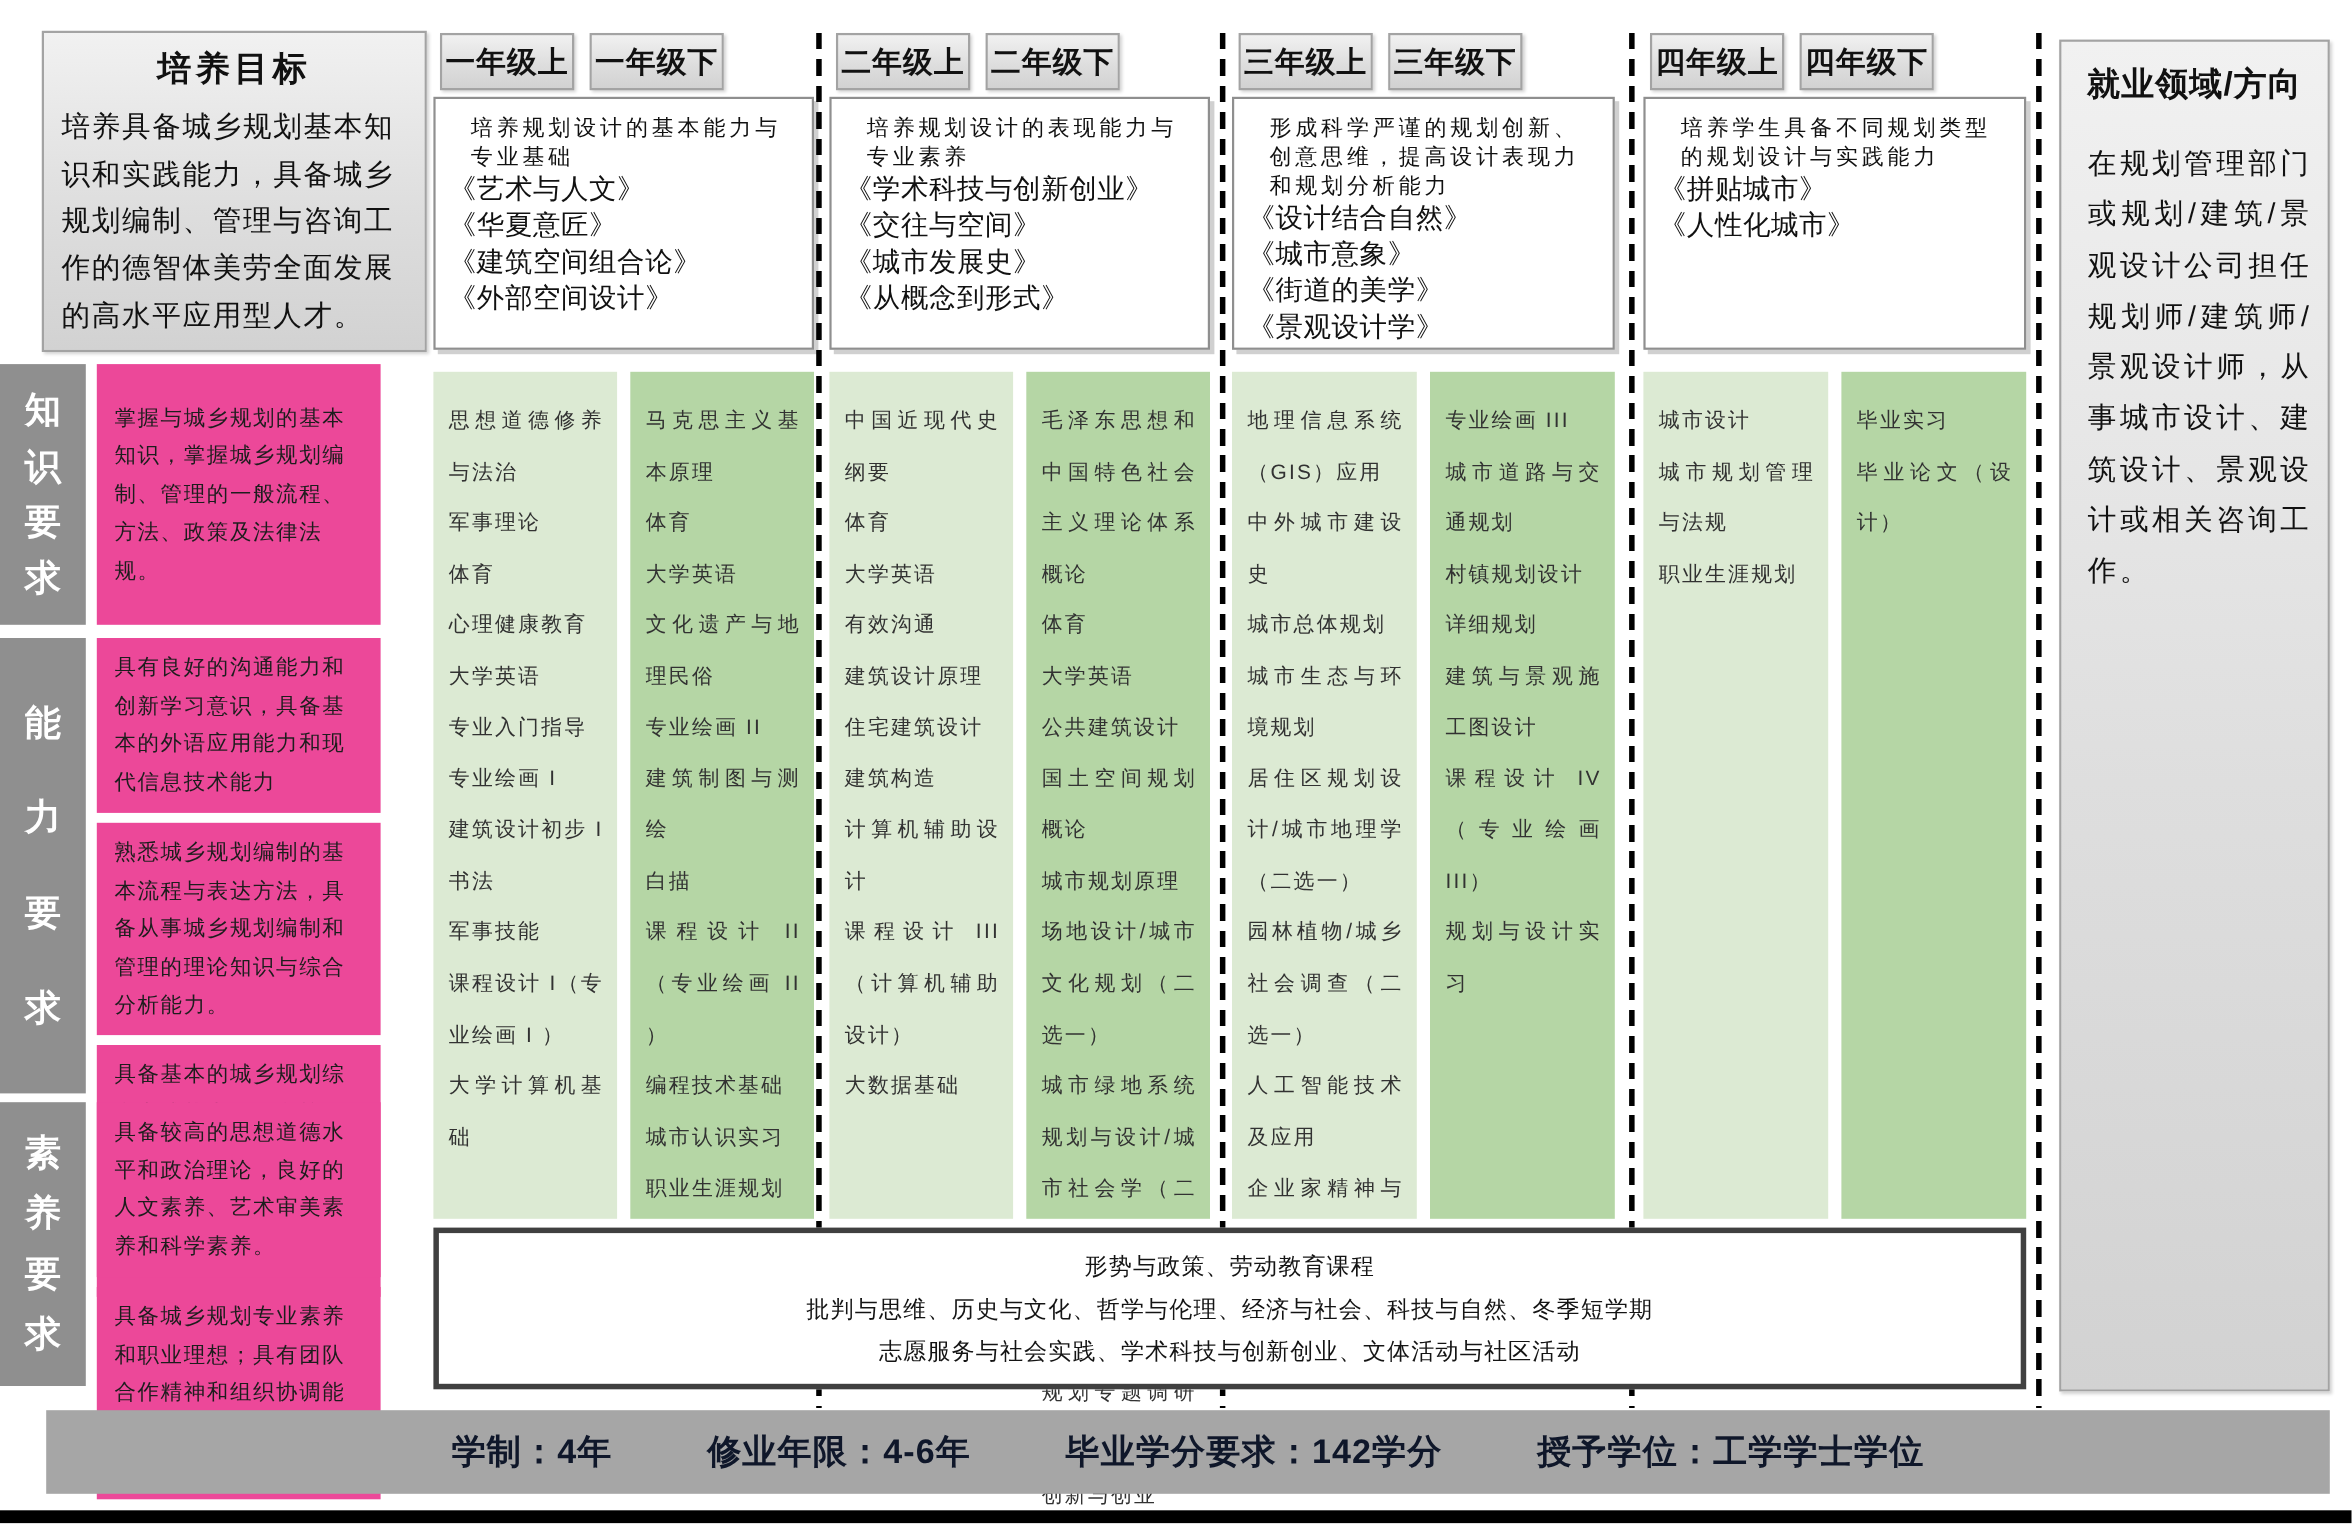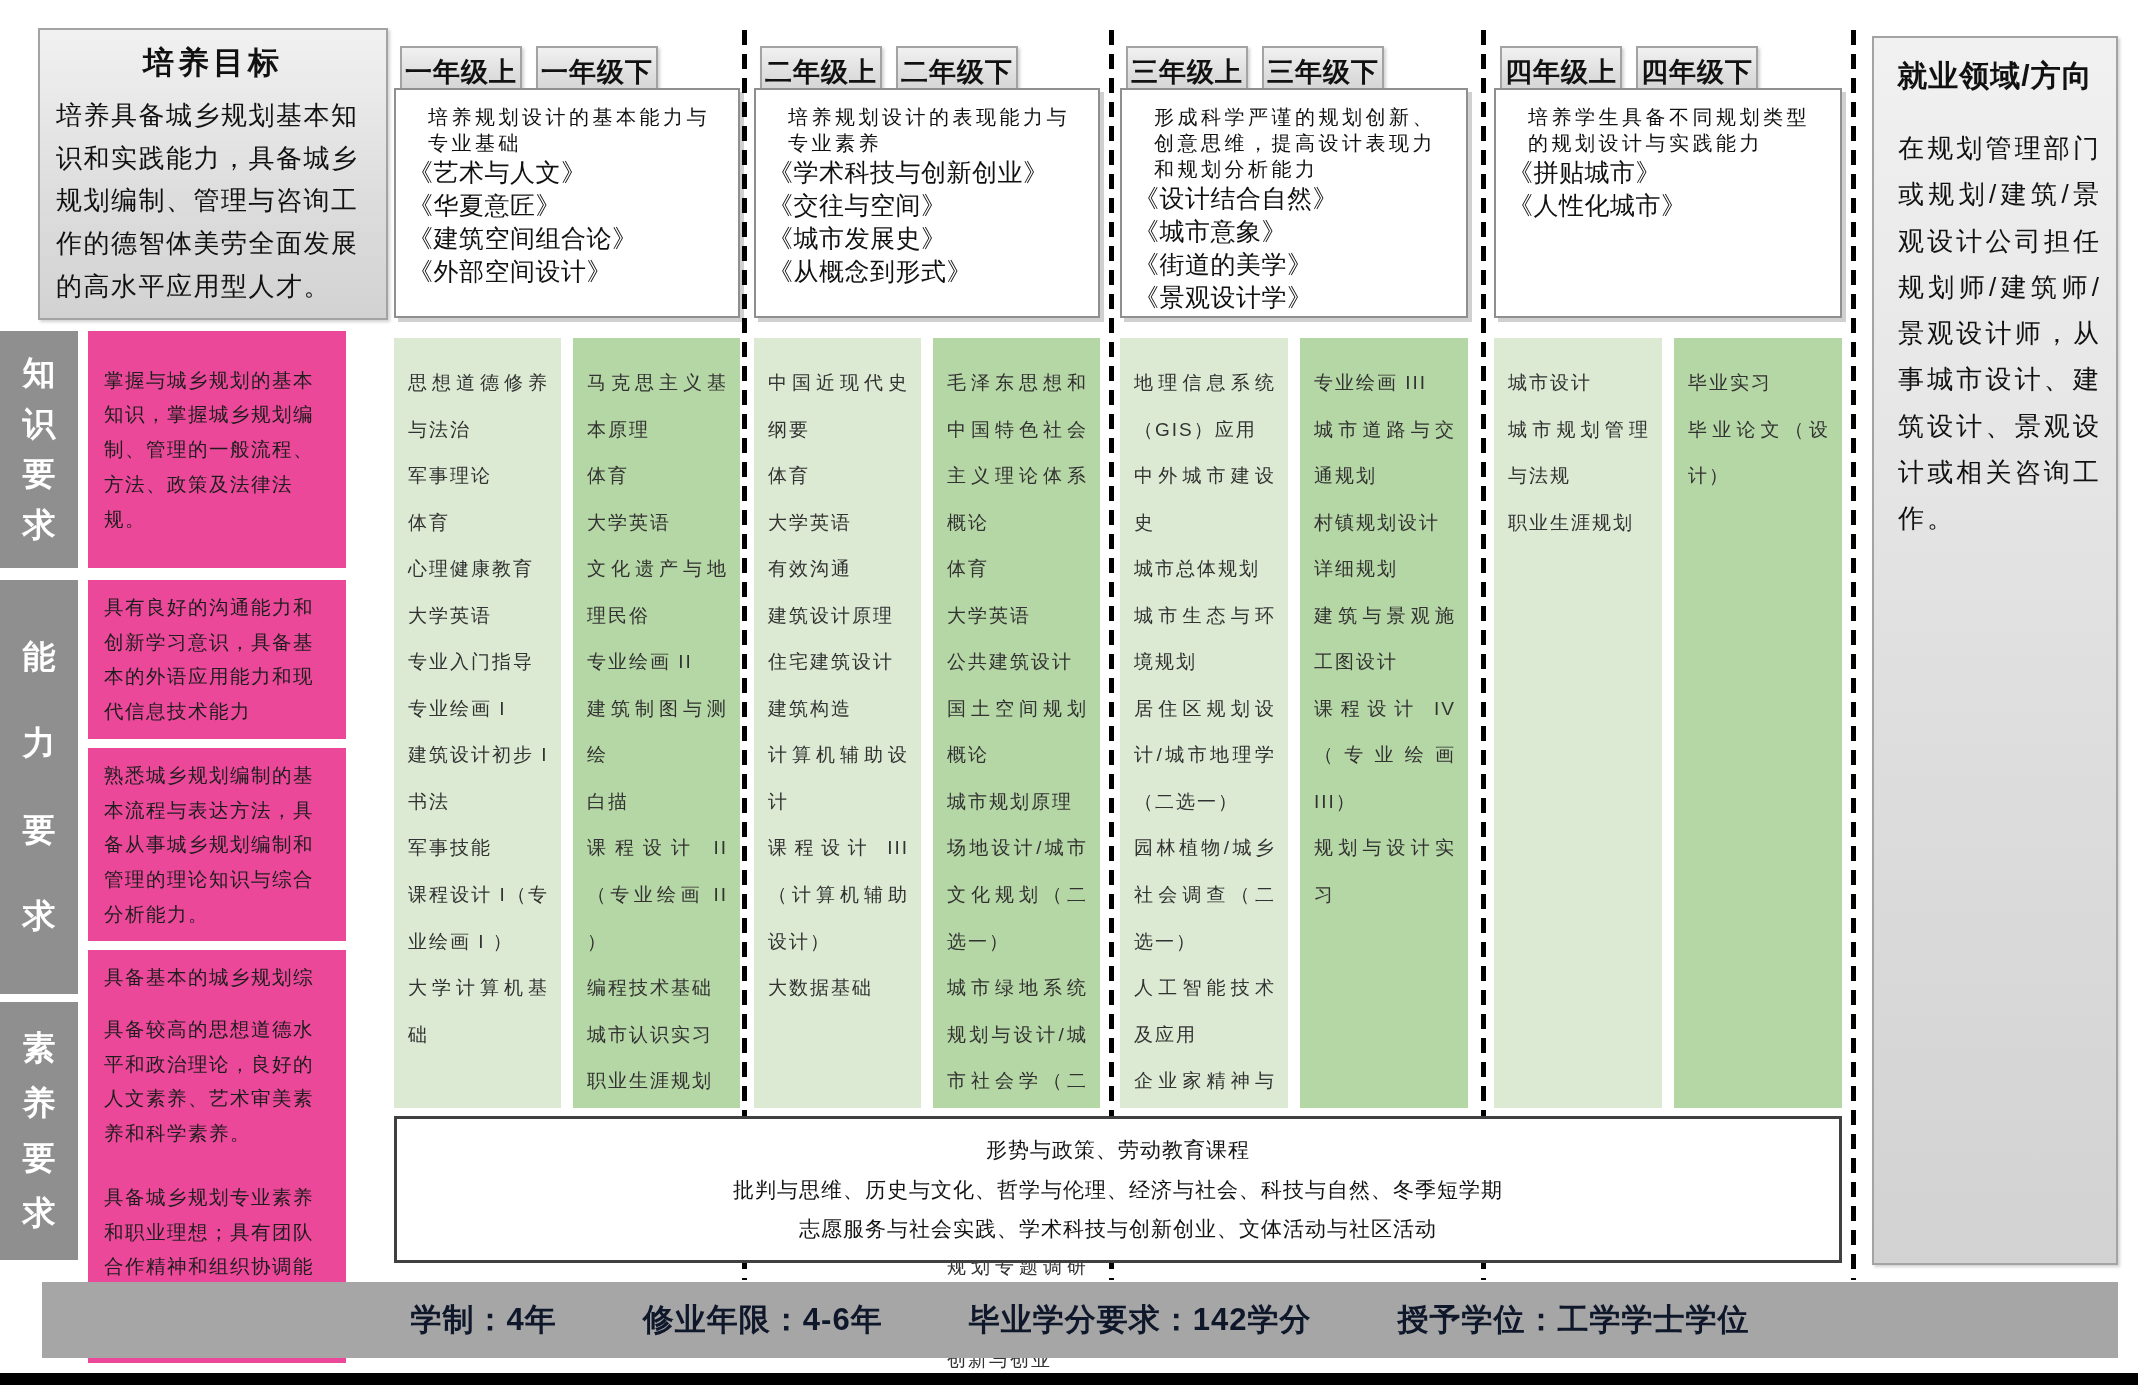--- a/index.html
+++ b/index.html
@@ -18,41 +18,41 @@
   .req-section{position:absolute;display:flex;gap:10px;width:346px;}
   .req-label{width:78px;background:#8f8f8f;color:#fff;font-weight:bold;font-size:33px;
              display:flex;flex-direction:column;align-items:center;justify-content:space-evenly;
              box-sizing:border-box;padding:14px 0;}
   .req-boxes{flex:1;display:flex;flex-direction:column;gap:9px;}
   .req-box{flex:1;background:#ec4899;display:flex;align-items:center;box-sizing:border-box;
            padding:10px 16px;font-size:19.5px;line-height:1.78;letter-spacing:1.5px;color:#1d1d1d;}
 
   
   .year-group{position:absolute;top:30px;height:1070px;}
-  .year-headers{position:absolute;top:16px;left:6px;display:flex;gap:14px;text-align:right;}
+  .year-headers{position:absolute;top:0;left:6px;display:flex;gap:14px;text-align:right;}
   .year-header{width:122px;height:52px;display:flex;align-items:center;justify-content:center;
                font-size:27px;font-weight:bold;letter-spacing:1px;}
   .year-desc{position:absolute;top:58px;left:0;right:0;height:230px;background:#fff;
              border:2px solid #8f8f8f;box-shadow:4px 4px 0 rgba(120,120,120,.35);
              box-sizing:border-box;padding:14px 10px 0 12px;}
   .desc-intro{font-size:20px;line-height:1.3;letter-spacing:3.5px;margin-left:20px;}
   .desc-book{font-size:25px;line-height:1.32;letter-spacing:.5px;}
   .course-cols{position:absolute;top:308px;left:0;right:0;height:770px;display:flex;gap:12px;}
   .course-col{flex:1;box-sizing:border-box;padding:22px 12px 0 14px;}
   .course-col.light{background:#dcead3;}
   .course-col.dark{background:#b5d6a5;}
   .course{font-size:19px;line-height:2.45;letter-spacing:2px;color:#323232;text-align:justify;}
 
   
   .vsep{position:absolute;top:30px;height:1250px;width:5px;
         background:repeating-linear-gradient(180deg,#000 0 15px,transparent 15px 24px);}
 
   
   .general-box{position:absolute;left:394px;top:1116px;width:1448px;height:147px;background:#fff;
-               border:3px solid #404040;box-sizing:border-box;display:flex;flex-direction:column;
+               border:5px solid #404040;box-sizing:border-box;display:flex;flex-direction:column;
                justify-content:space-evenly;align-items:center;padding:6px 10px;}
   .general-line{font-size:21px;color:#141414;letter-spacing:1px;text-align:center;}
 
   
   .jobs-box{position:absolute;left:1872px;top:36px;width:246px;height:1229px;}
   .jobs-title{font-size:30px;font-weight:bold;text-align:center;margin-top:18px;letter-spacing:1px;}
   .jobs-body{font-size:26px;line-height:1.78;padding:28px 14px 0 24px;letter-spacing:3px;text-align:justify;}
 
   
   .bottom-bar{position:absolute;left:42px;top:1282px;width:2076px;height:76px;background:#a6a6a6;

